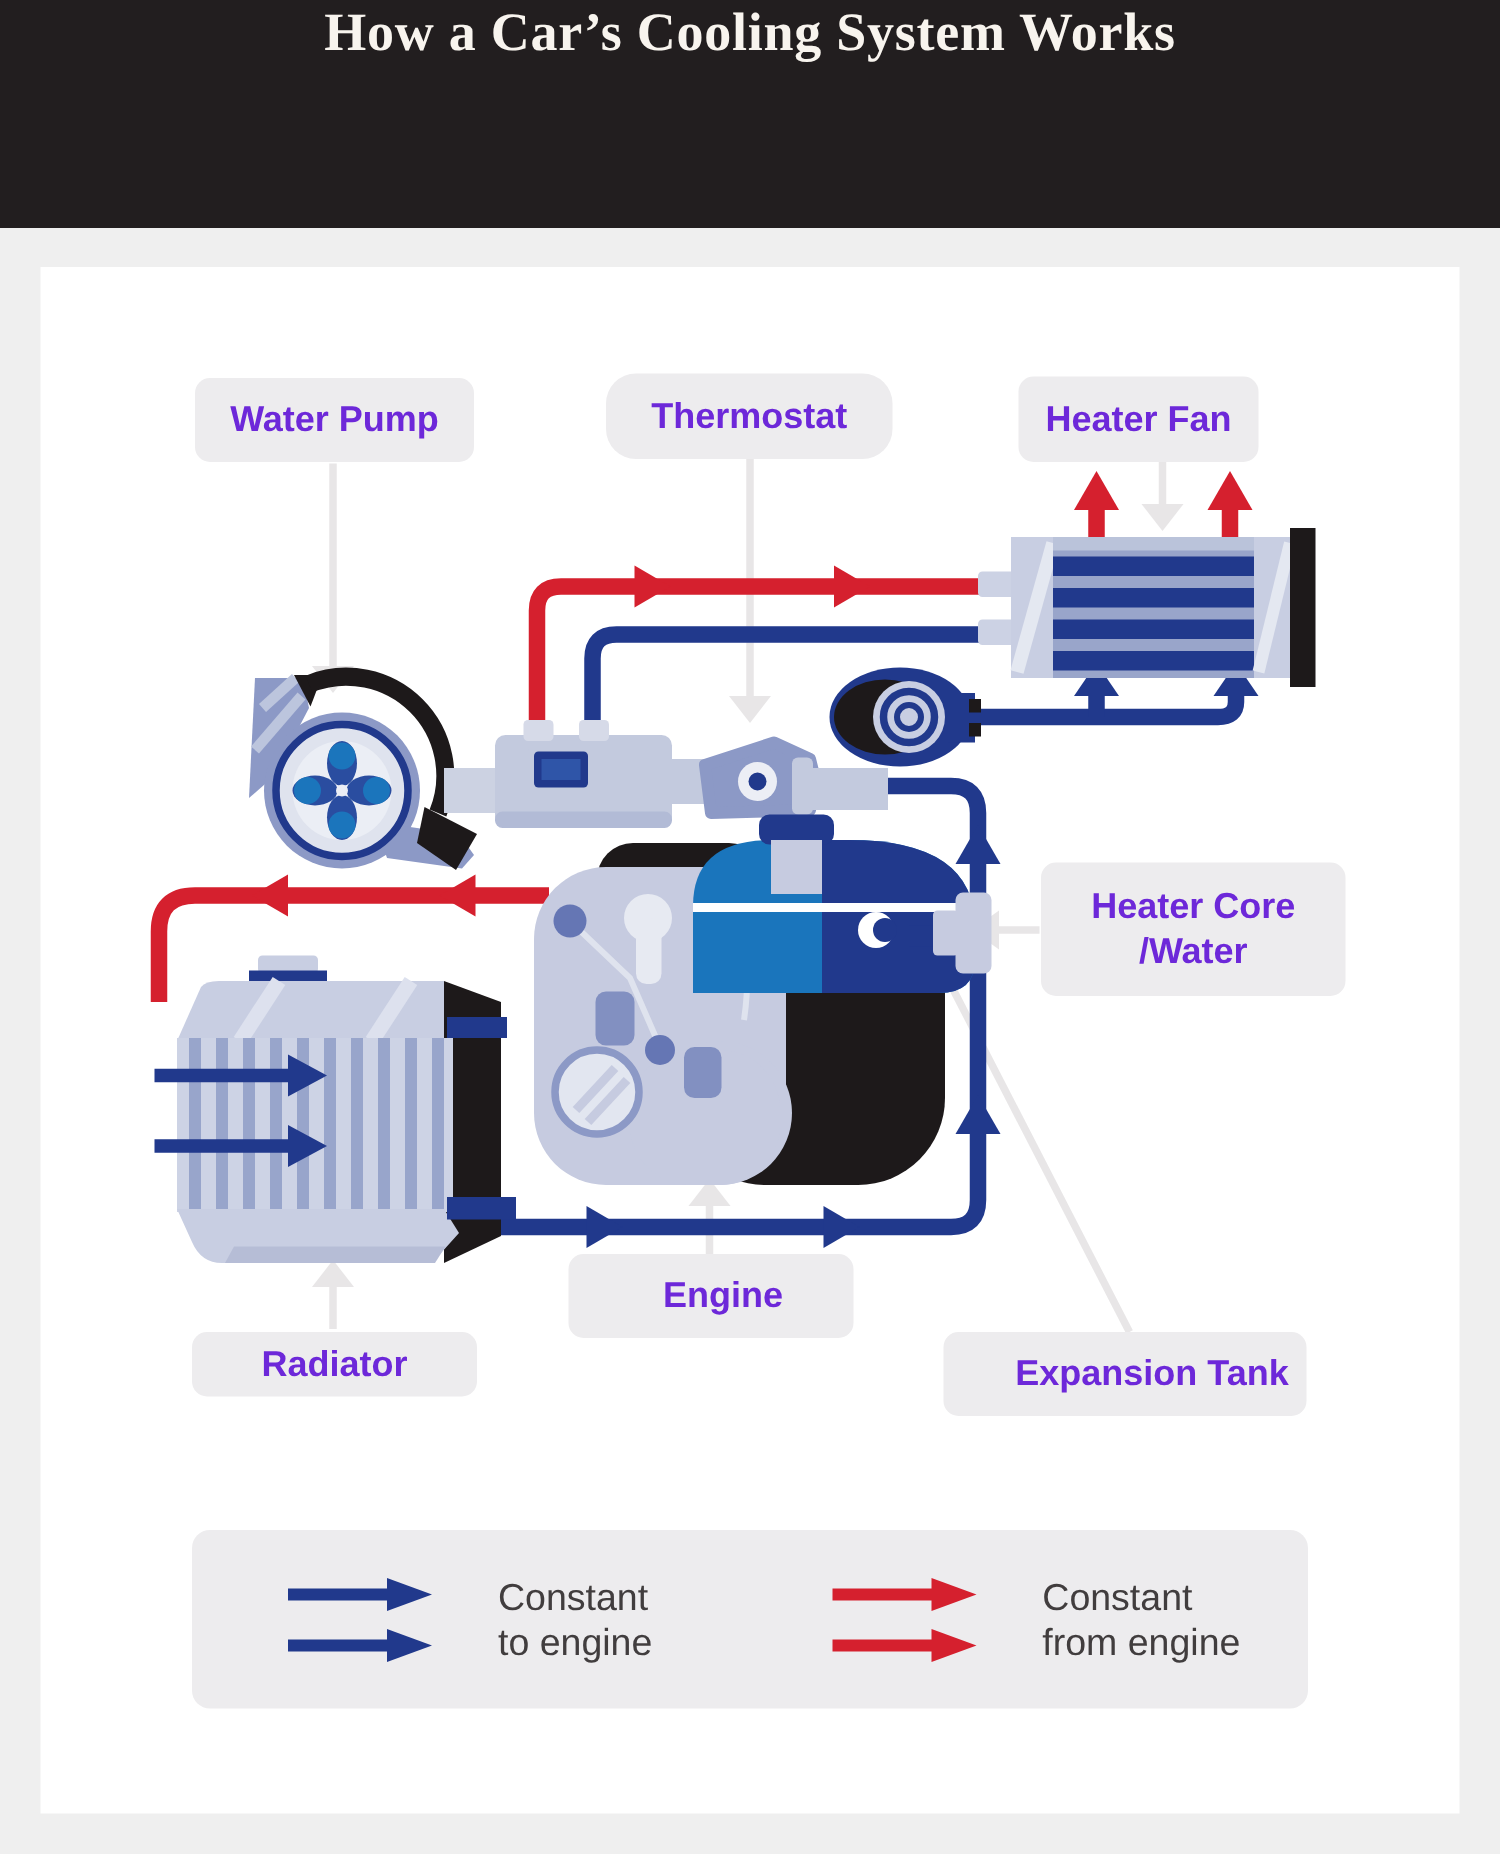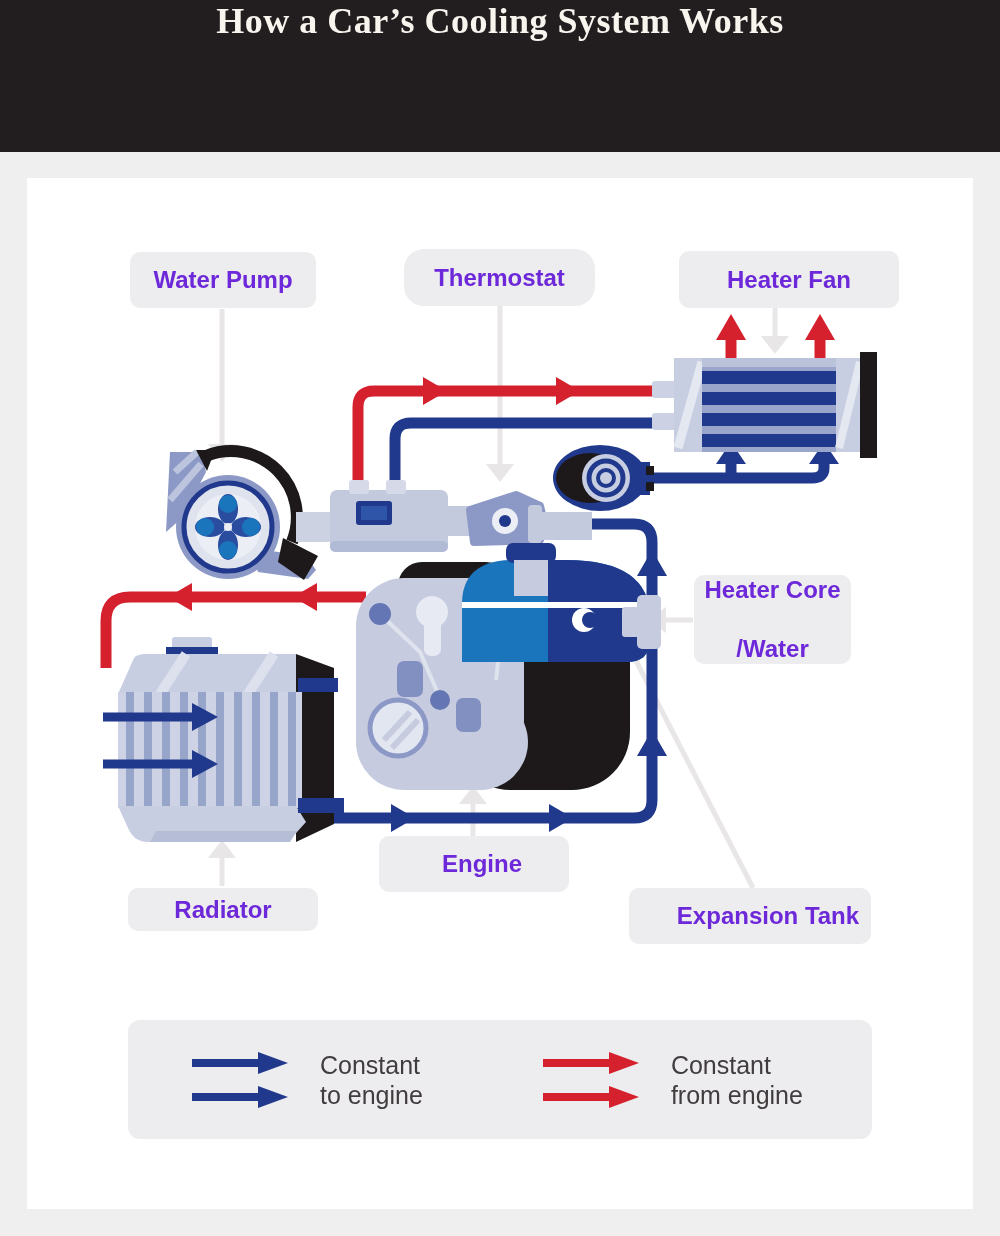--- a/index.html
+++ b/index.html
@@ -16,21 +16,21 @@
            display:flex; align-items:center; justify-content:center;
            font-weight:700; font-size:24px; color:#6d28d9; text-align:center; }
   .label.two-line { flex-direction:column; line-height:30px; }
   .legend { position:absolute; left:128px; top:1020px; width:744px; height:119px;
             background:#edecee; border-radius:12px; display:flex; align-items:center; }
   .legend-item { display:flex; align-items:center; }
   .legend-item.first { margin-left:62px; }
   .legend-item.second { margin-left:118px; }
   .legend-arrows { margin-right:26px; }
   .legend-text { font-size:25px; line-height:30px; color:#413d3e; }
-  .legend-text span { display:block; }
+  .legend-text span { display:block;margin-left:12px; }
 </style>
 </head>
 <body>
 
 <div class="page">
 
   <div class="header">
     <div class="title">How a Car’s Cooling System Works</div>
   </div>
 
@@ -218,22 +218,22 @@
     <g stroke="#21398c" stroke-width="9" fill="#21398c">
       <line x1="103" y1="717" x2="196" y2="717"></line>
       <polygon points="192,703 192,731 218,717" stroke="none"></polygon>
       <line x1="103" y1="764" x2="196" y2="764"></line>
       <polygon points="192,750 192,778 218,764" stroke="none"></polygon>
     </g>
   </svg>
 
   <div class="label" style="left:130px; top:252px; width:186px; height:56px;">Water Pump</div>
   <div class="label" style="left:404px; top:249px; width:191px; height:57px;border-radius:20px;">Thermostat</div>
-  <div class="label" style="left:679px; top:251px; width:220px; height:57px;">Heater Fan</div>
-  <div class="label two-line" style="left:694px; top:575px; width:157px; height:89px;justify-content:space-between;">
+  <div class="label" style="left:679px; top:251px; width:160px; height:57px;">Heater Fan</div>
+  <div class="label two-line" style="left:694px; top:575px; width:203px; height:89px;">
     <span>Heater Core</span>
     <span>/Water</span>
   </div>
   <div class="label" style="left:128px; top:888px; width:190px; height:43px;">Radiator</div>
   <div class="label" style="left:379px; top:836px; width:190px; height:56px;padding-left:16px;">Engine</div>
   <div class="label" style="left:629px; top:888px; width:242px; height:56px;padding-left:36px;">Expansion Tank</div>
 
   <div class="legend">
     <div class="legend-item first">
       <svg class="legend-arrows" width="104" height="58" viewBox="0 0 104 58">

